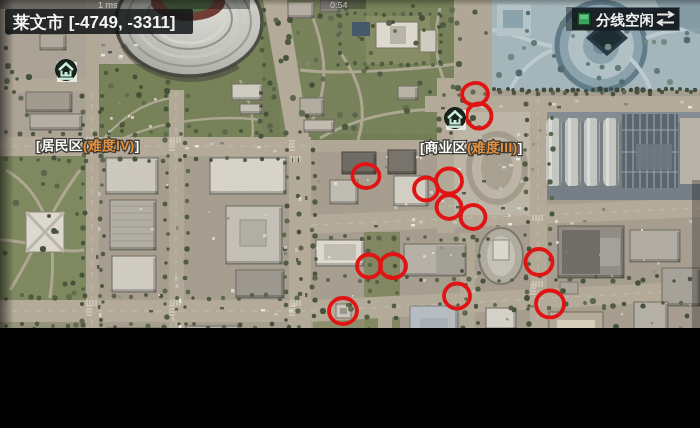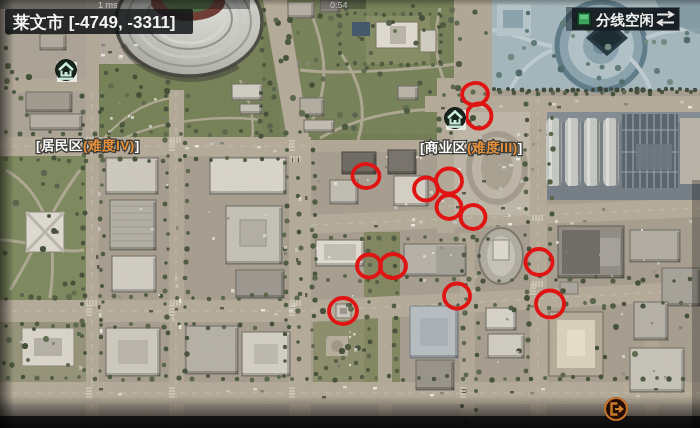--- a/index.html
+++ b/index.html
@@ -1,15 +1,15 @@
 <!DOCTYPE html>
 <html><head><meta charset="utf-8"><style>
 html,body{margin:0;padding:0;background:#000;}
 *{font-family:"Liberation Sans",sans-serif;}
-#wrap{position:relative;width:700px;height:428px;overflow:hidden;}
+#wrap{position:relative;width:700px;height:328px;overflow:hidden;}
 </style></head><body>
 <div id="wrap">
 <svg width="700" height="428" viewBox="0 0 700 428">
 <defs>
 <filter id="nz" x="0" y="0" width="100%" height="100%">
           <feTurbulence type="fractalNoise" baseFrequency="0.9" numOctaves="2" seed="4" result="n"></feTurbulence>
           <feColorMatrix in="n" type="matrix" values="0 0 0 0 0.5 0 0 0 0 0.48 0 0 0 0 0.45 0 0 0 0.5 0"></feColorMatrix>
         </filter>
 <linearGradient id="botfade" x1="0" y1="0" x2="0" y2="1">
           <stop offset="0" stop-color="#000" stop-opacity="0"></stop>

